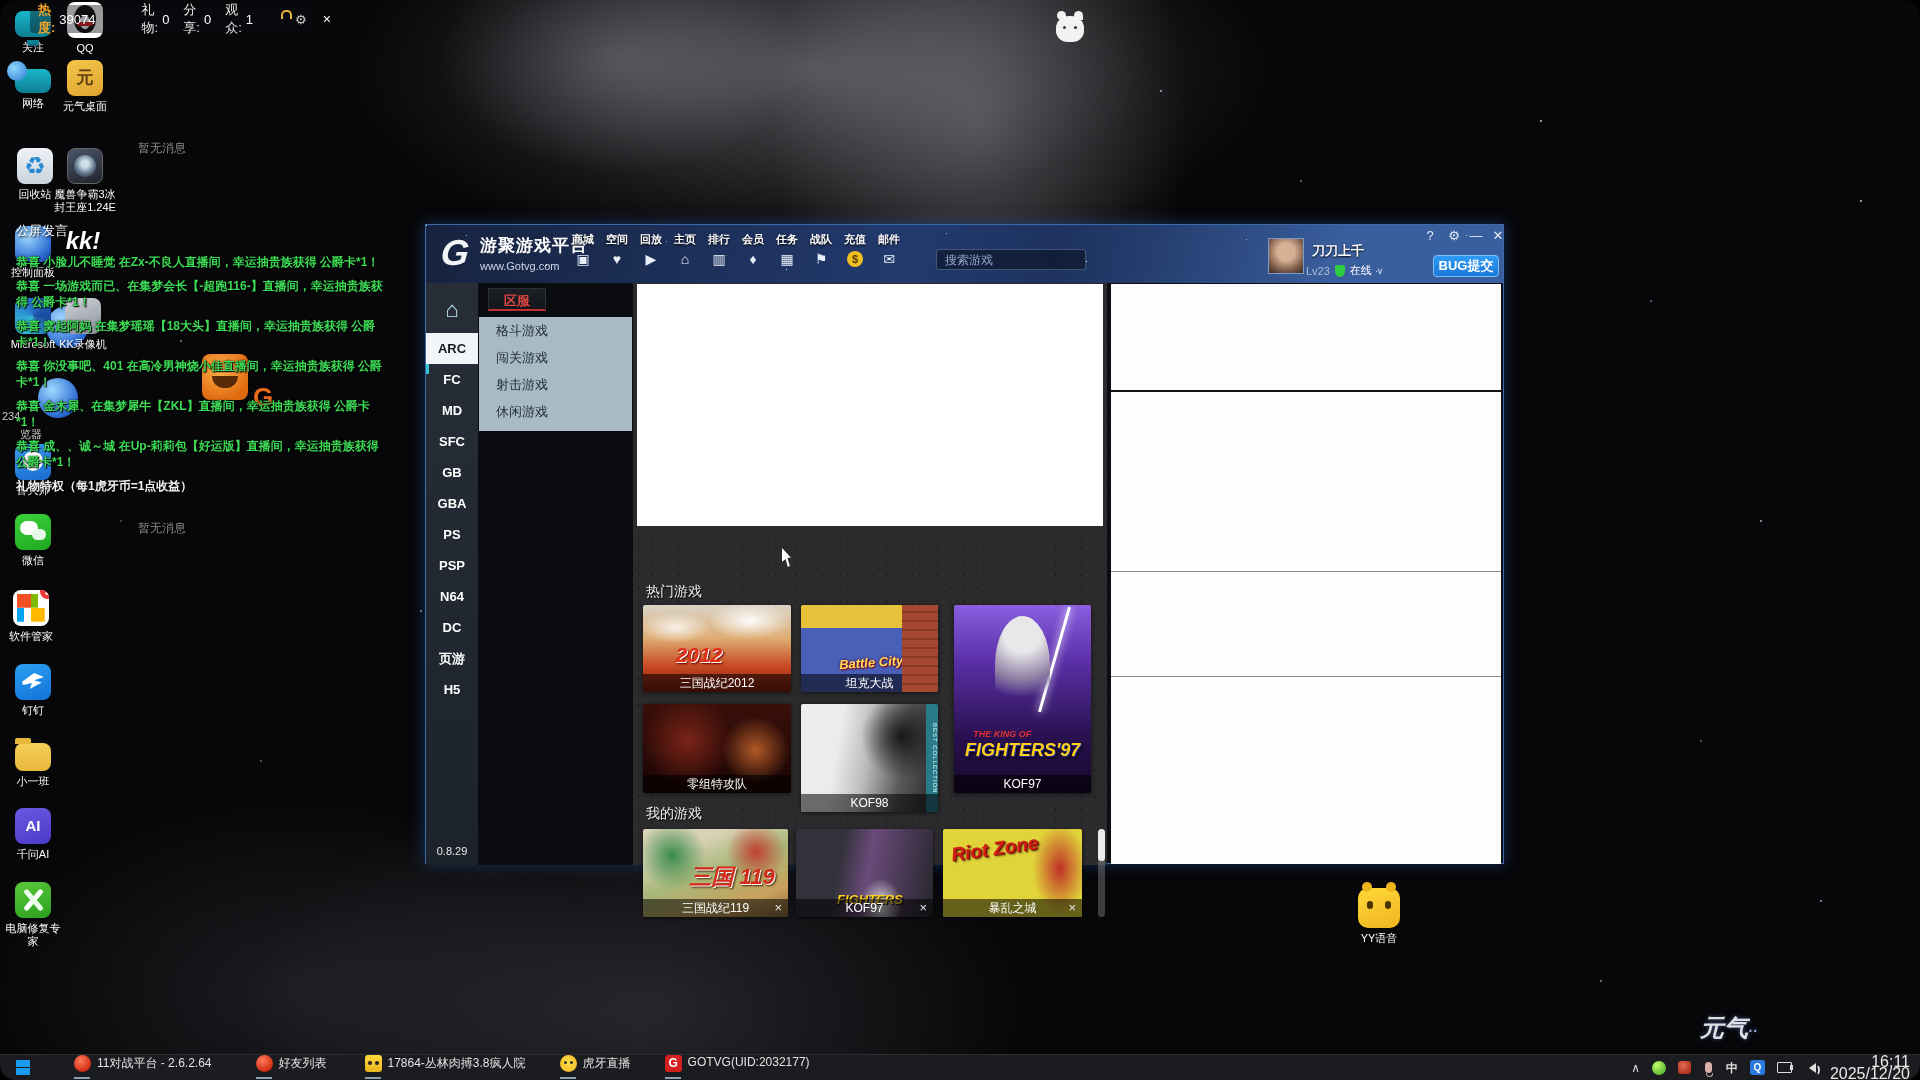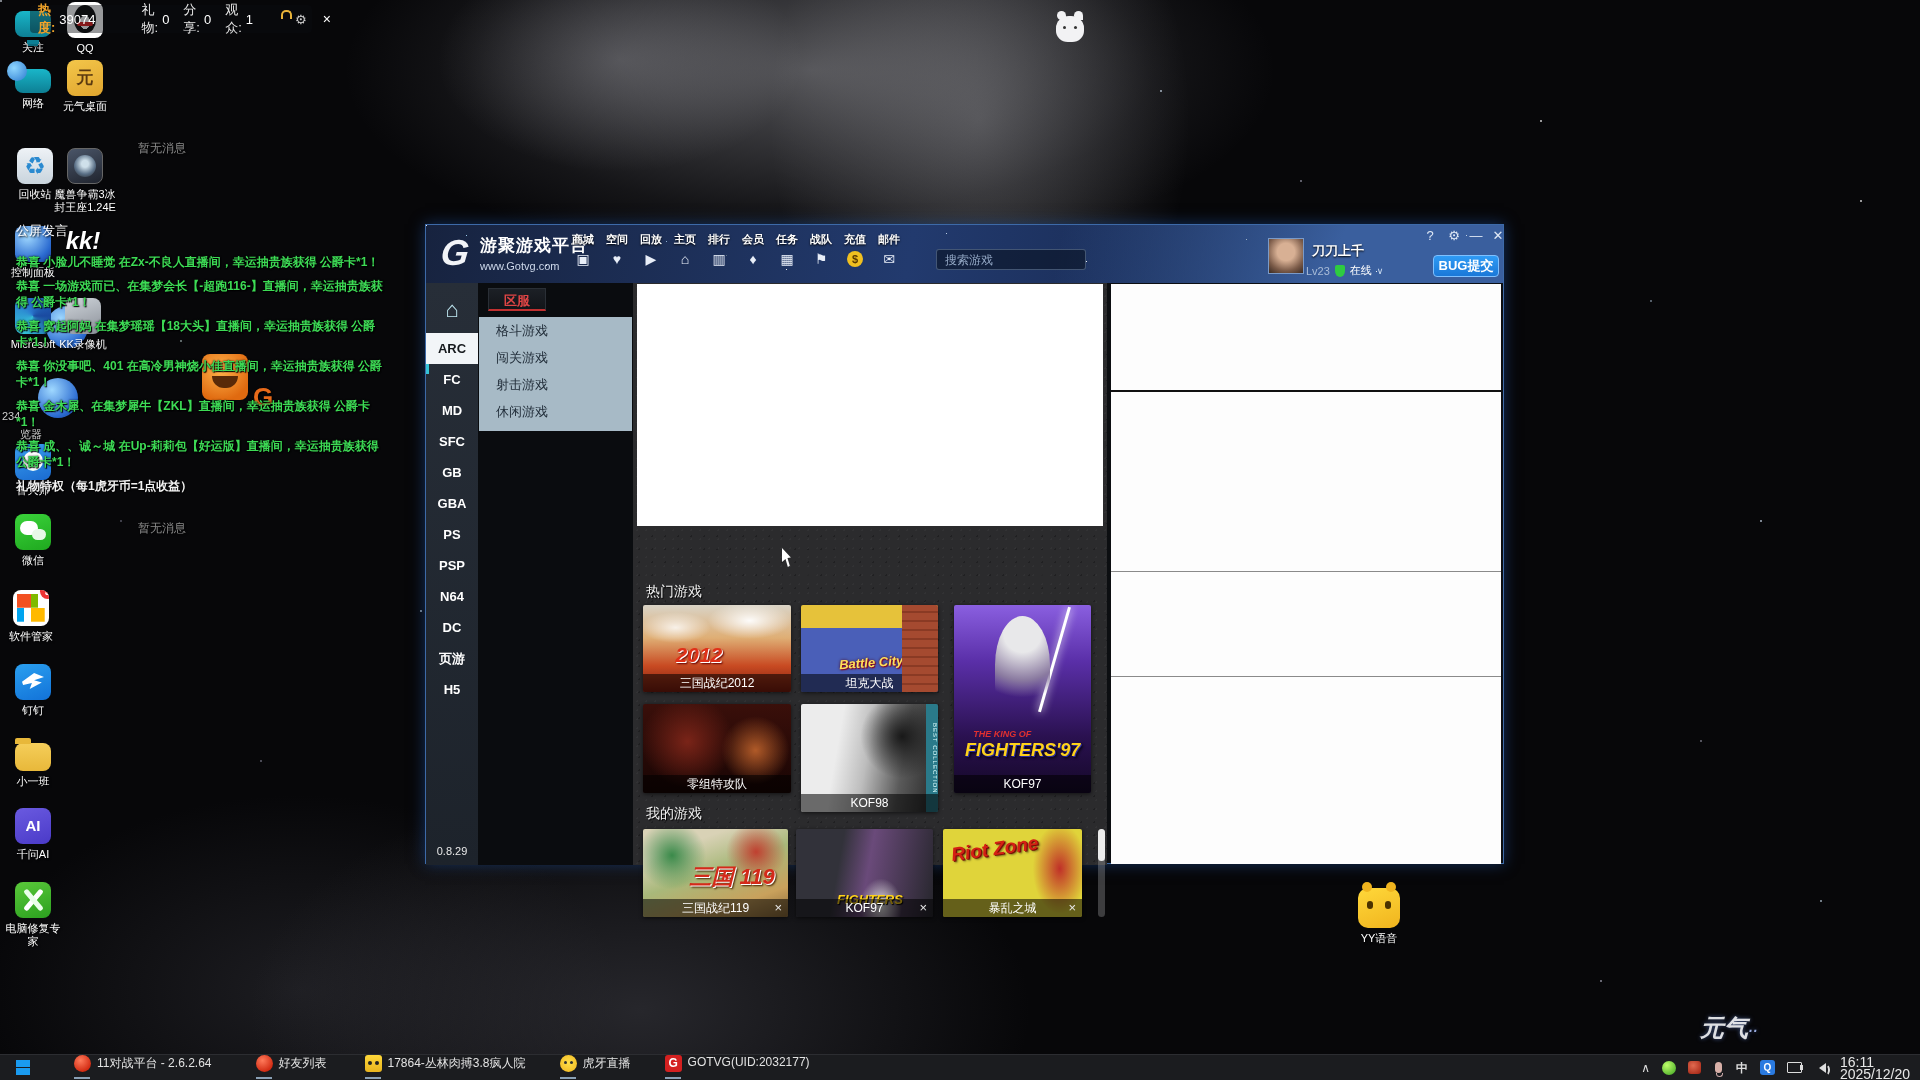--- a/index.html
+++ b/index.html
@@ -5,21 +5,21 @@
 <style>
   html,body{margin:0;padding:0;background:#000;}
   *{box-sizing:border-box;font-family:"Liberation Sans","DejaVu Sans",sans-serif;}
   #screen{position:relative;width:1920px;height:1080px;overflow:hidden;
     background:
       radial-gradient(ellipse 620px 260px at 810px 70px, rgba(205,205,212,.38), rgba(120,120,128,.12) 55%, transparent 75%),
       radial-gradient(ellipse 300px 420px at 980px 120px, rgba(230,230,236,.25), transparent 70%),
       radial-gradient(ellipse 260px 160px at 620px 60px, rgba(190,190,198,.28), transparent 70%),
       radial-gradient(ellipse 520px 300px at 640px 1010px, rgba(70,70,78,.5), transparent 75%),
       radial-gradient(ellipse 420px 260px at 300px 990px, rgba(55,55,62,.45), transparent 75%),
-      #070709;}
+      #070709; border-radius: 16px;}
   .stars{position:absolute;inset:0;pointer-events:none;}
   .stars i{position:absolute;width:2px;height:2px;border-radius:50%;background:#cfd4e2;opacity:.8;
     box-shadow: 180px 340px #9aa, 420px 610px #bcd, 1540px 120px #fff, 1650px 300px #89a,
       1760px 520px #cde, 1380px 820px #aab, 1820px 900px #bcd, 1300px 180px #99a,
       1480px 420px #cde, 1700px 740px #889, 260px 760px #778, 1600px 980px #aab,
       1160px 90px #cde, 1860px 200px #fff, 120px 520px #667;}
   
   #olbar{position:absolute;left:30px;top:5px;width:282px;height:28px;background:rgba(10,12,16,.42);
     border-radius:4px;display:flex;align-items:center;font-size:13px;color:#fff;z-index:30;}
   #olbar .lab{color:#e8e8e8;}
@@ -227,21 +227,21 @@
   .ti-red{width:13px;height:13px;border-radius:3px;background:radial-gradient(circle at 40% 35%,#e06a50,#a02010);}
   .ti-mic{width:7px;height:11px;border-radius:4px;background:#d8b0a8;position:relative;margin:0 2px;}
   .ti-mic:after{content:"";position:absolute;left:1px;bottom:-4px;width:5px;height:3px;border:1px solid #caa;border-top:none;border-radius:0 0 4px 4px;}
   .ti-q{width:15px;height:15px;border-radius:3px;background:#2a7ae0;color:#fff;font-size:10px;font-weight:bold;
     text-align:center;line-height:15px;}
   .ti-mon{width:15px;height:11px;border:1px solid #ddd;border-radius:1px;position:relative;}
   .ti-mon:after{content:"";position:absolute;right:-2px;top:2px;width:3px;height:5px;background:#ddd;}
   .ti-spk{width:0;height:0;border:5px solid transparent;border-right:7px solid #ddd;position:relative;margin-right:2px;}
   .ti-spk:after{content:"";position:absolute;left:2px;top:-4px;width:5px;height:8px;
     border:2px solid transparent;border-right:2px solid #ddd;border-radius:50%;}
-  #clock{color:#e8e8e8;font-size:14px;line-height:12px;cursor:default;}
+  #clock{text-align:right;color:#e8e8e8;font-size:16px;line-height:12px;cursor:default;}
   
   .ghostcircle{position:absolute;border-radius:50%;z-index:3;}
 </style>
 </head>
 <body>
 
 <div id="screen">
   <div class="stars">
       <i></i>
     </div>

